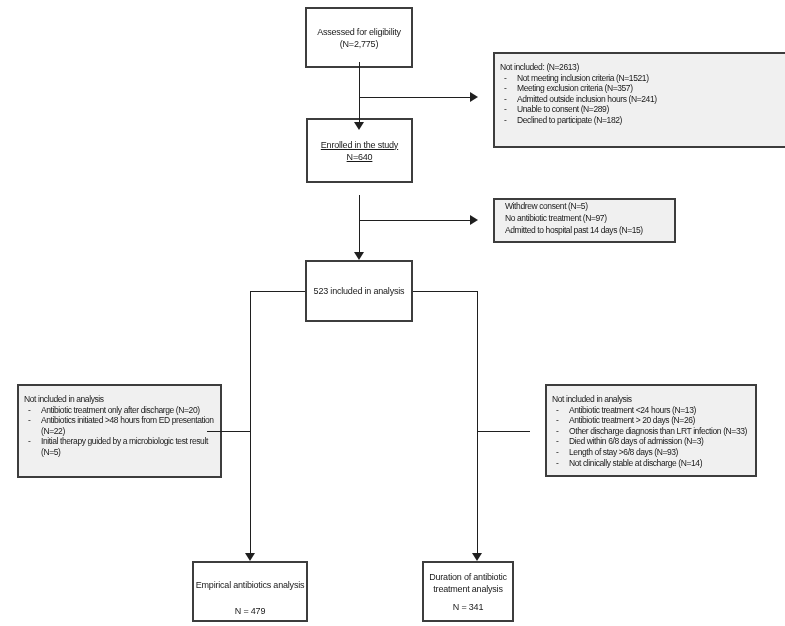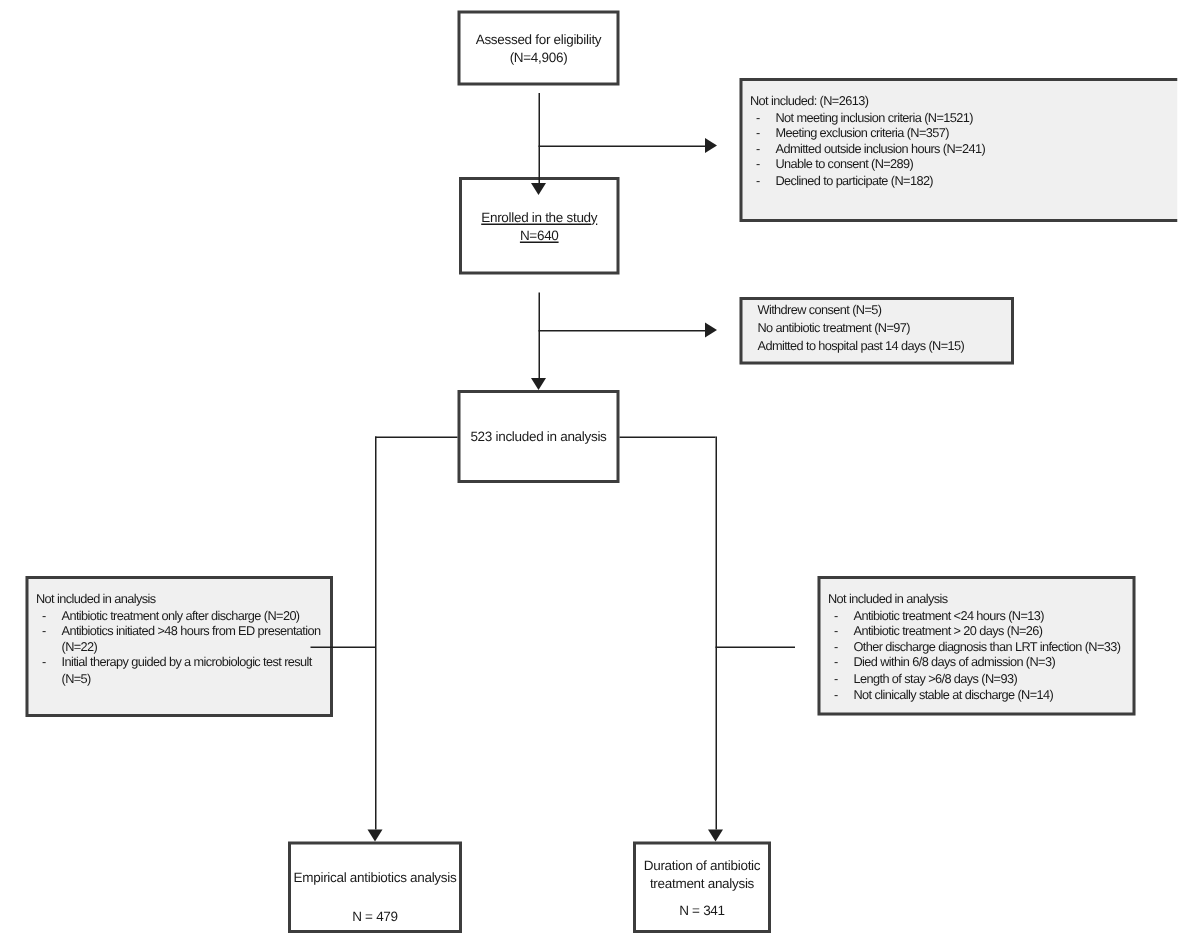--- a/index.html
+++ b/index.html
@@ -62,23 +62,23 @@
     border-top:5px solid transparent;
     border-bottom:5px solid transparent;
     border-left:8px solid var(--conn);
   }
 </style>
 </head>
 <body>
 
 <div id="canvas">
 
-  <div class="wbox" style="left:305px;top:7px;width:108px;height:50px;">
+  <div class="wbox" style="left:305px;top:7px;width:108px;height:61px;">
     <div>Assessed for eligibility</div>
-    <div>(N=4,906)</div>
+    <div>(N=2,775)</div>
   </div>
 
   <div class="gbox" style="left:478px;top:52px;width:304px;height:96px;">
     <span class="box-title">Not included: (N=2613)</span>
     <div>
         <div class="bullet-row">
           <span class="dash">-</span>
           <span class="bullet-text">Not meeting inclusion criteria (N=1521)</span>
         </div>
         <div class="bullet-row">

